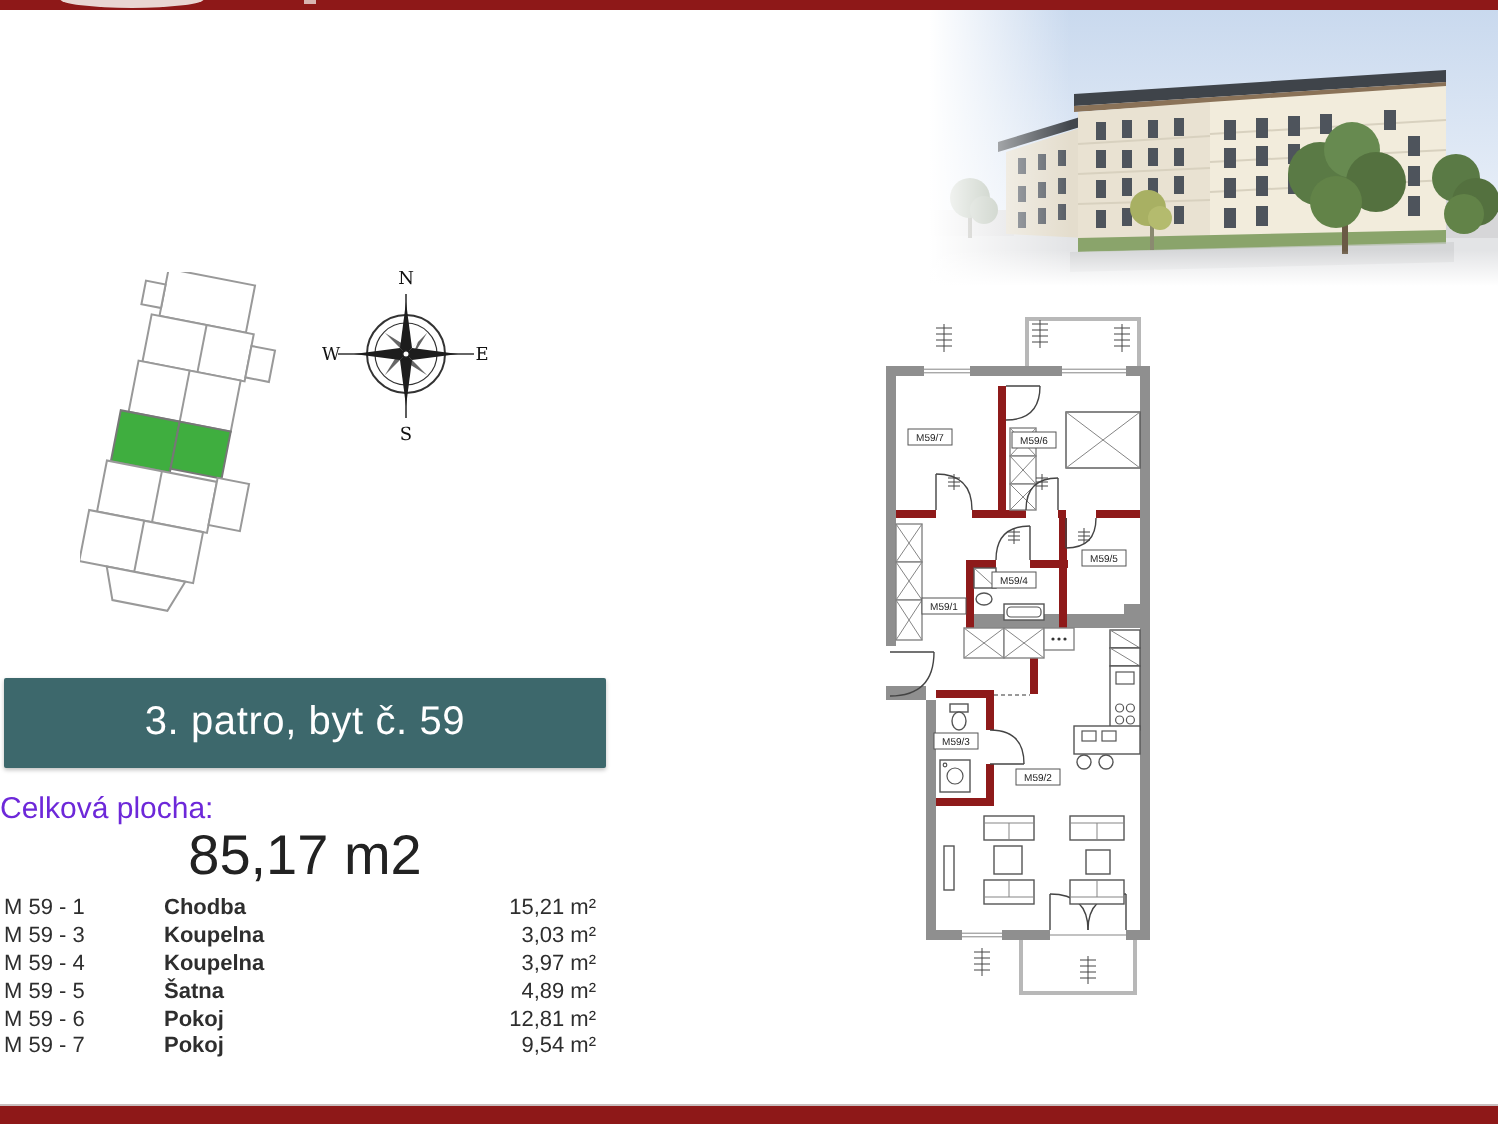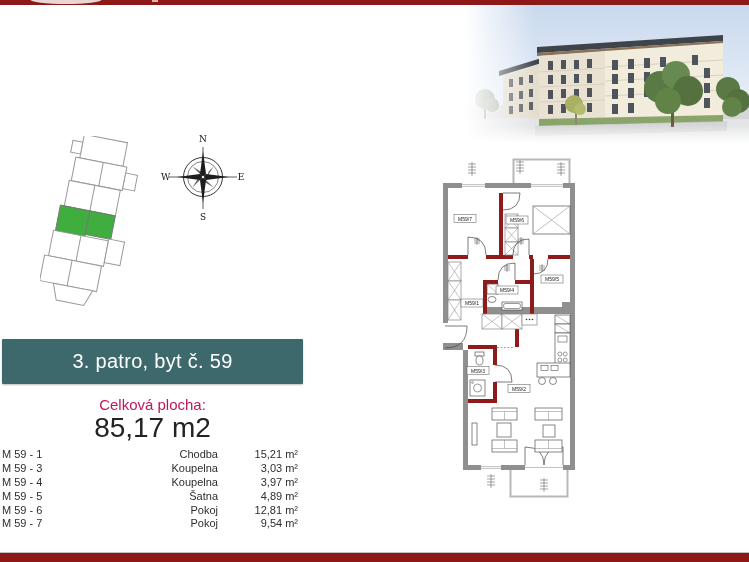--- a/index.html
+++ b/index.html
@@ -24,27 +24,27 @@
   .compass{position:absolute;left:161px;top:131px;width:84px;height:92px;}
   
   .locator{position:absolute;left:40px;top:136px;width:122px;height:172px;}
   
   .banner{
     position:absolute;left:2px;top:339px;width:301px;height:45px;border-radius:1px;
     background:var(--teal);display:flex;align-items:center;justify-content:center;
     color:#fff;font-size:20px;letter-spacing:.3px;box-shadow:0 1px 2px rgba(0,0,0,.25);
   }
   
-  .area-label{position:absolute;left:0;top:396px;width:305px;text-align:center;font-size:15px;color:#be185d;}
+  .area-label{position:absolute;left:0;top:396px;width:305px;text-align:left;font-size:15px;color:#6d28d9;}
   .area-value{position:absolute;left:0;top:412px;width:305px;text-align:center;font-size:28px;color:#222;}
   
   .rtable{position:absolute;left:2px;top:447px;width:296px;font-size:11px;color:var(--ink);}
   .rtable .row{display:flex;align-items:center;height:13.9px;}
   .rtable .code{width:80px;text-align:left;white-space:nowrap;}
-  .rtable .name{flex:1;text-align:right;white-space:nowrap;}
+  .rtable .name{flex:1;text-align:left;white-space:nowrap;font-weight:bold;}
   .rtable .val{width:80px;text-align:right;white-space:nowrap;}
   
   .plan{position:absolute;left:432px;top:152px;width:150px;height:346px;}
   .plan svg{display:block;}
   .wall{fill:var(--wall_gray);}
   .rwall{fill:var(--plan_red);}
   .bal{fill:none;stroke:#b8b8b8;stroke-width:2;}
   .fix{fill:#fff;stroke:#555;stroke-width:.7;}
   .lfix{fill:none;stroke:#555;stroke-width:.6;}
   .closet{fill:#fff;stroke:#858585;stroke-width:.7;}

